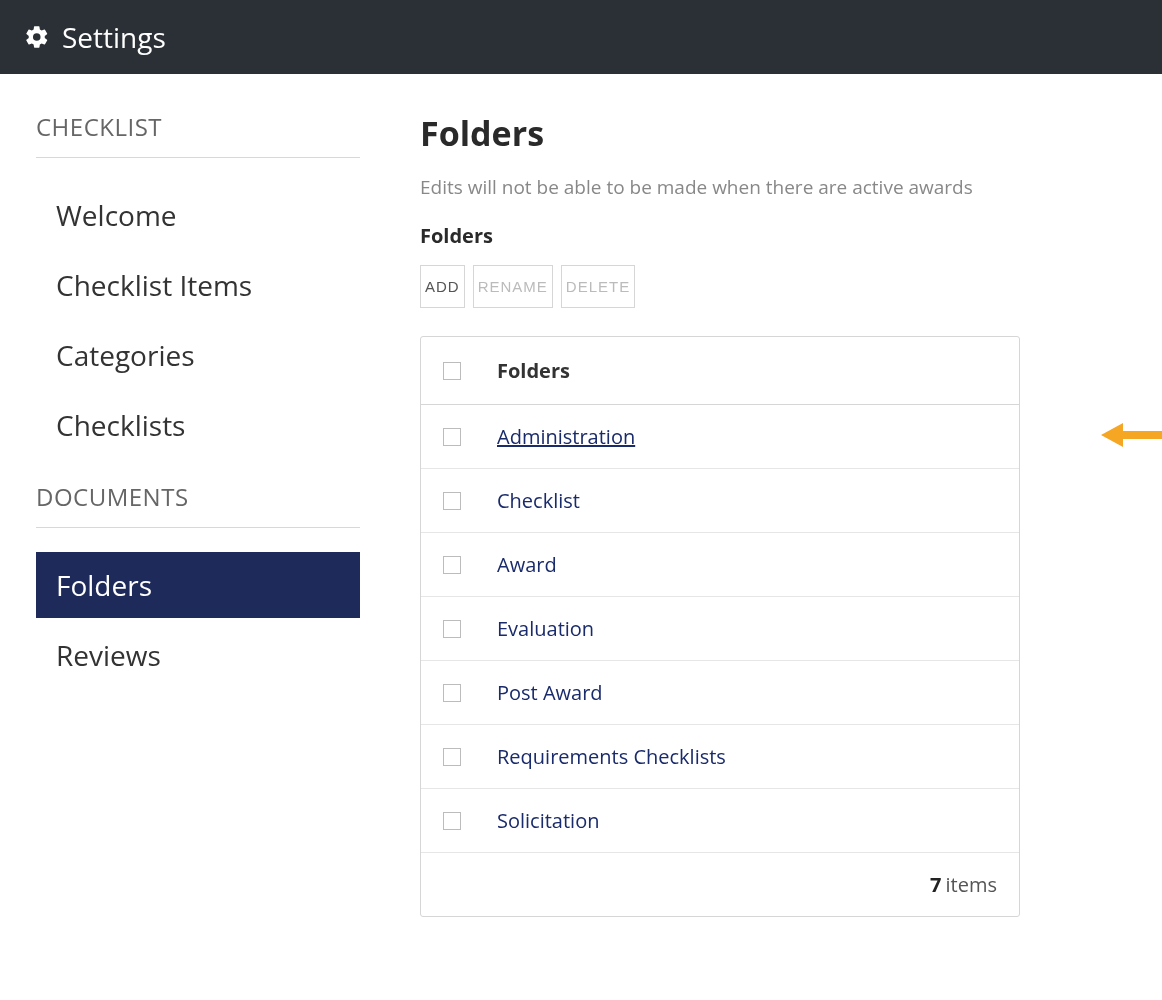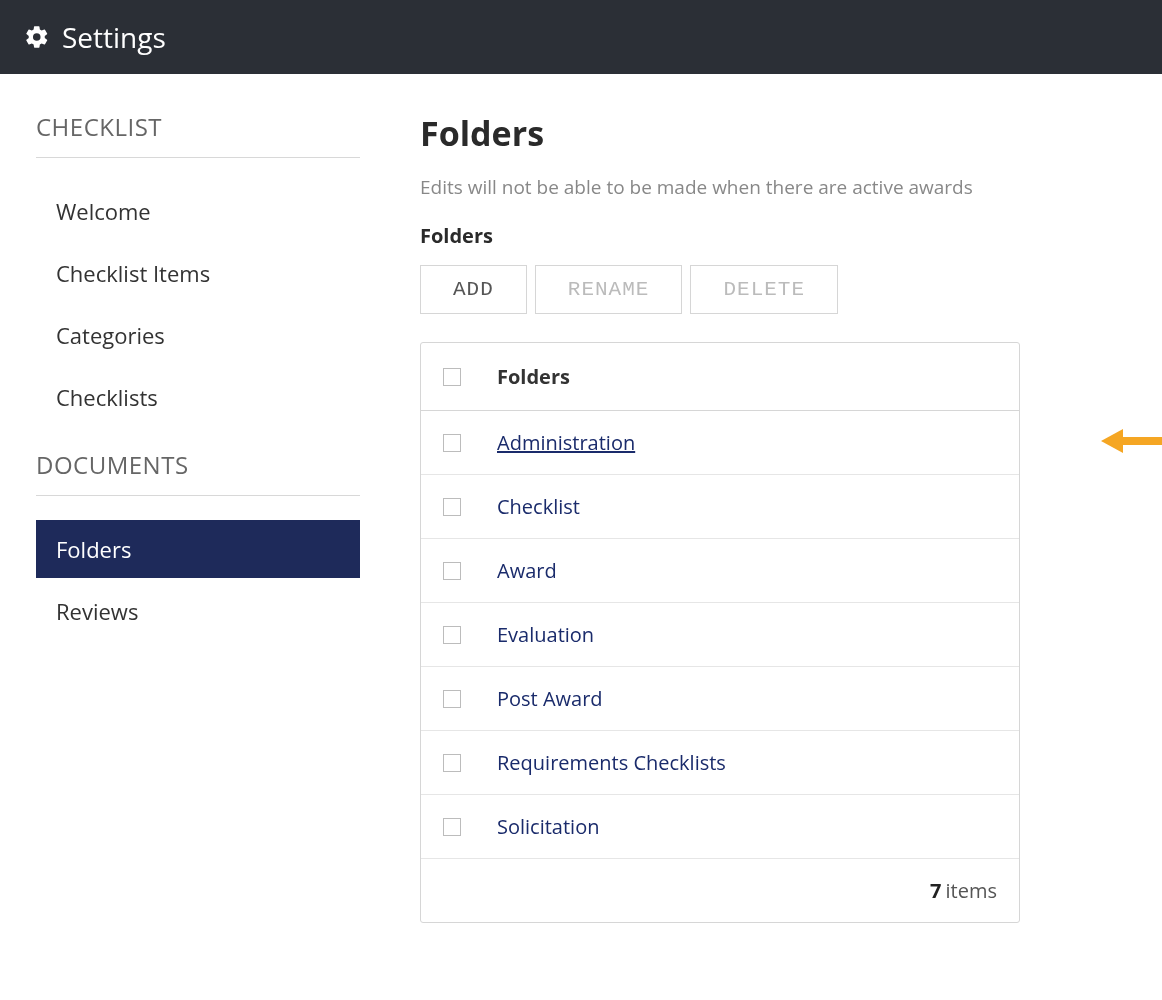--- a/index.html
+++ b/index.html
@@ -38,21 +38,21 @@
     .sidebar-section-header {
       font-size: 24px;
       color: #666;
       padding-bottom: 14px;
       border-bottom: 1px solid #d8d8d8;
       margin-bottom: 24px;
       margin-top: 6px;
       letter-spacing: 0.5px;
     }
     .sidebar-item {
-      font-size: 22px;
+      font-size: 28px;
       color: #333;
       padding: 14px 20px;
       margin: 4px 0;
       cursor: pointer;
     }
     .sidebar-item.active {
       background: #1e2a5a;
       color: #fff;
     }
     .main {
@@ -78,26 +78,26 @@
       margin-bottom: 16px;
     }
     .toolbar {
       display: flex;
       gap: 8px;
       margin-bottom: 28px;
     }
     .toolbar-btn {
       border: 1px solid #d6d6d6;
       background: #fff;
-      padding: 12px 32px;
-      font-size: 21px;
+      padding: 12px 4px;
+      font-size: 15px;
       letter-spacing: 1px;
       cursor: pointer;
       color: #555;
-      font-family: Liberation Mono, monospace;
+      font-family: Liberation Sans, sans-serif;
     }
     .toolbar-btn.disabled {
       color: #bbb;
       cursor: default;
     }
     .table {
       border: 1px solid #d6d6d6;
       border-radius: 3px;
       position: relative;
     }

